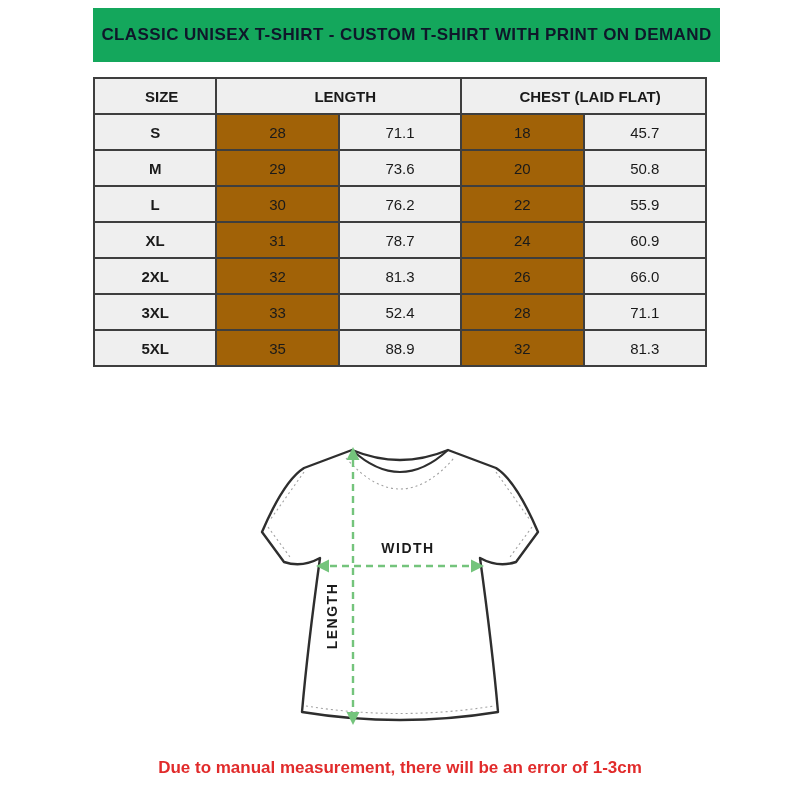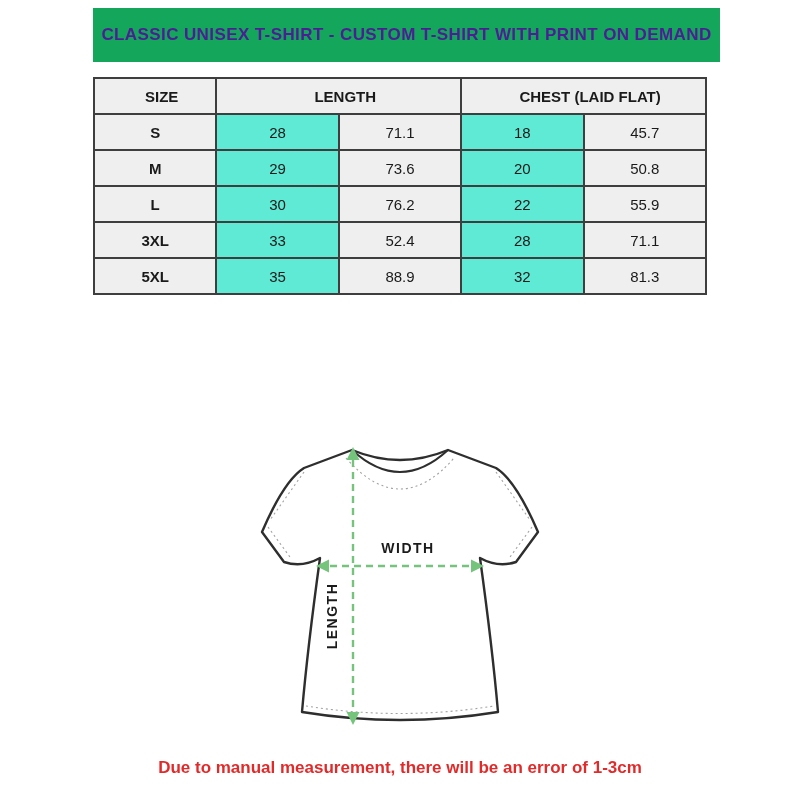--- a/index.html
+++ b/index.html
@@ -15,31 +15,31 @@
   body{
     width:800px;height:800px;position:relative;overflow:hidden;
     font-family:"Liberation Sans", sans-serif;color:var(--ink);
   }
   .banner{
     position:absolute;left:93px;top:8px;width:627px;height:54px;
     background:var(--banner-green);
     display:flex;align-items:center;justify-content:center;
   }
   .banner .title{
-    color:#4c1d95;font-weight:700;font-size:17px;letter-spacing:.4px;
+    color:#0f172a;font-weight:700;font-size:17px;letter-spacing:.4px;
     text-align:center;white-space:nowrap;
   }
   table.size-chart{
     position:absolute;left:93px;top:77px;width:614px;
     border-collapse:collapse;table-layout:fixed;
   }
   table.size-chart th, table.size-chart td{
     border:2px solid var(--border-dark);
     height:36px;text-align:center;vertical-align:middle;
-    font-size:15px;color:var(--ink);background:#5eead4;
+    font-size:15px;color:var(--ink);background:#a16207;
   }
   table.size-chart th{font-weight:700;background:var(--cell-shade);padding-left:13px;}
   table.size-chart td.shade{background:var(--cell-shade);}
   table.size-chart td.size-cell{font-weight:700;}
   .diagram{position:absolute;left:240px;top:426px;width:320px;height:320px;}
   .shirt-line{fill:#ffffff;stroke:#2e2e2e;stroke-width:2.4;stroke-linejoin:round;stroke-linecap:round;}
   .shirt-detail{fill:none;stroke:#2e2e2e;stroke-width:2;stroke-linecap:round;}
   .stitch{fill:none;stroke:#a2a2a2;stroke-width:1.1;stroke-dasharray:2,3;}
   .arrow-line{fill:none;stroke:var(--arrow-green);stroke-width:2.4;stroke-dasharray:7,5;}
   .arrow-head{fill:var(--arrow-green);stroke:none;}
@@ -88,20 +88,34 @@
         <td class="shade">50.8</td>
       </tr>
       <tr>
         <td class="shade size-cell">L</td>
         <td>30</td>
         <td class="shade">76.2</td>
         <td>22</td>
         <td class="shade">55.9</td>
       </tr>
       <tr>
+        <td class="shade size-cell">XL</td>
+        <td>31</td>
+        <td class="shade">78.7</td>
+        <td>24</td>
+        <td class="shade">60.9</td>
+      </tr>
+      <tr>
+        <td class="shade size-cell">2XL</td>
+        <td>32</td>
+        <td class="shade">81.3</td>
+        <td>26</td>
+        <td class="shade">66.0</td>
+      </tr>
+      <tr>
         <td class="shade size-cell">3XL</td>
         <td>33</td>
         <td class="shade">52.4</td>
         <td>28</td>
         <td class="shade">71.1</td>
       </tr>
       <tr>
         <td class="shade size-cell">5XL</td>
         <td>35</td>
         <td class="shade">88.9</td>

